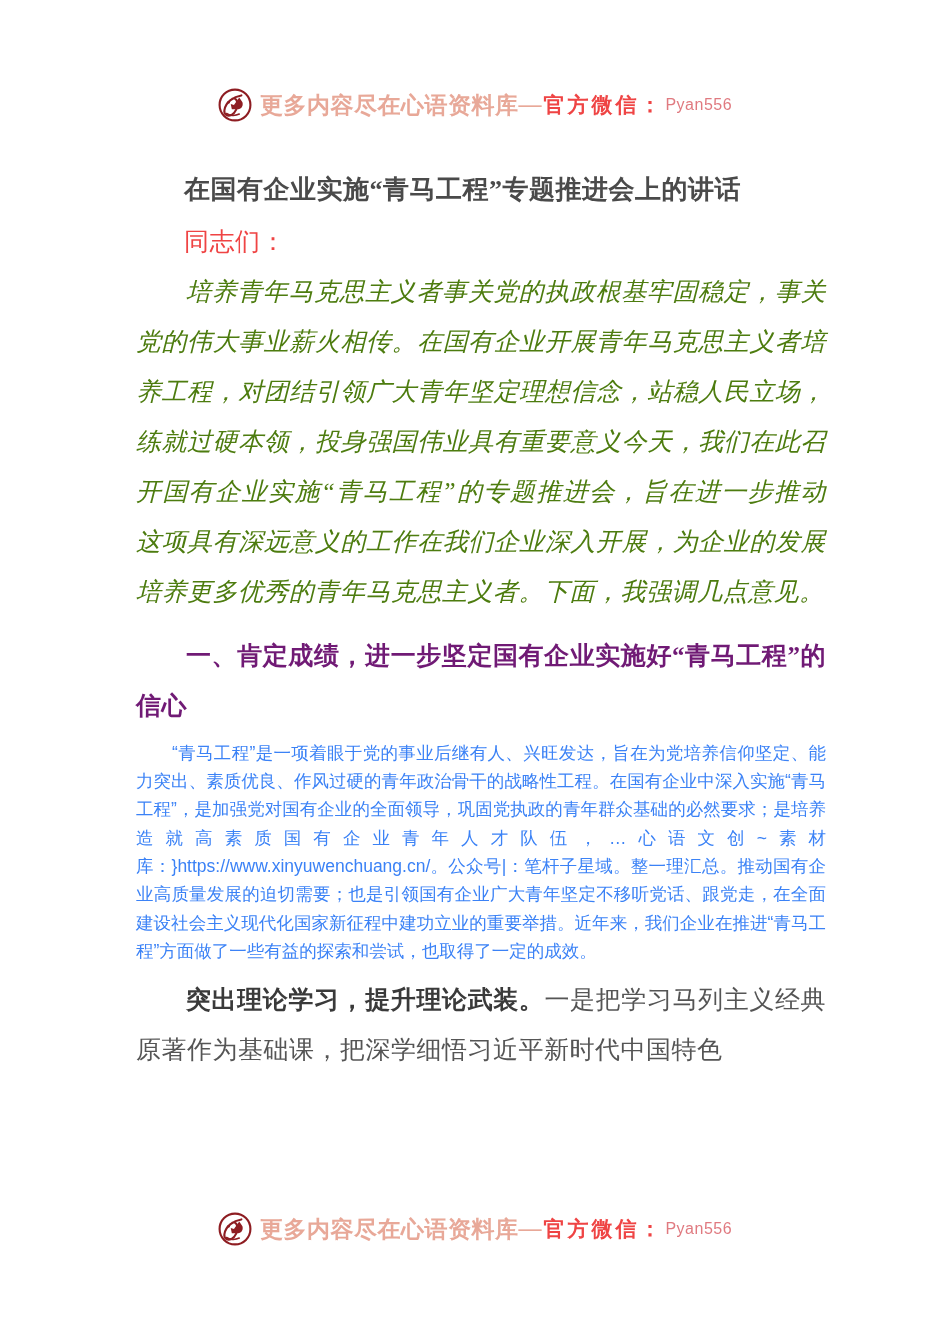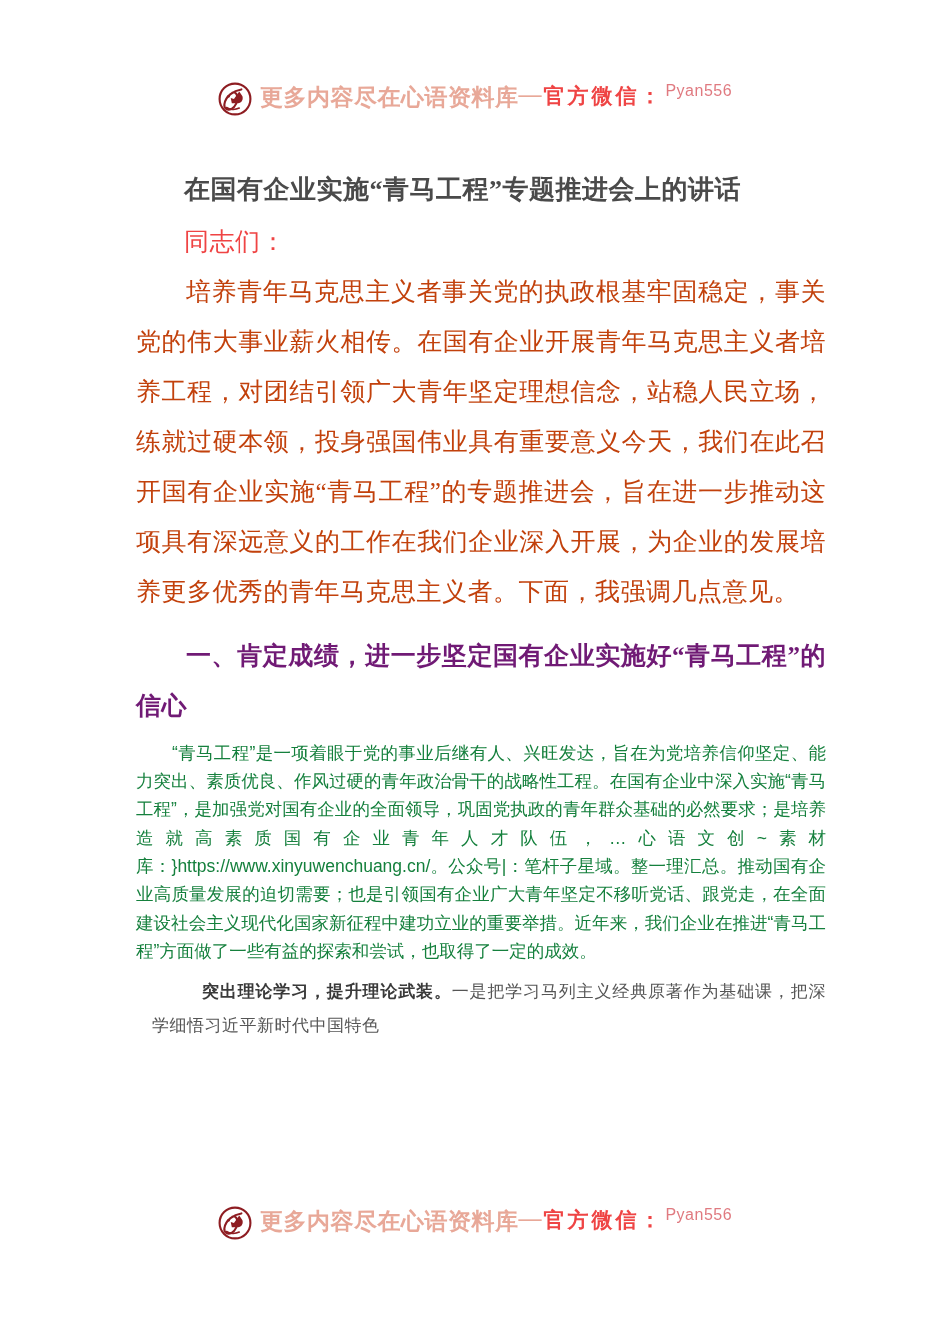--- a/index.html
+++ b/index.html
@@ -22,20 +22,21 @@
     background: #ffffff;
   }
 
   
   .wm-band {
     position: absolute;
     left: 0;
     width: 950px;
     height: 46px;
     display: flex;
+    align-items: center;
     justify-content: center;
     gap: 0;
     white-space: nowrap;
   }
   .wm-header { top: 82px; }
   .wm-footer { top: 1206px; }
 
   .wm-logo {
     width: 34px;
     height: 34px;
@@ -96,58 +97,59 @@
     font-size: 25px;
     color: #ef4444;
     line-height: 2.0;
     margin: 0;
     padding-left: 48px;
     letter-spacing: 0.5px;
   }
 
   .body-para {
     font-size: 25px;
-    color: #c2410c;
+    color: #4d7c0f;
     line-height: 2.0;
     margin: 0;
     text-indent: 50px;
     text-align: justify;
     text-justify: inter-ideograph;
     letter-spacing: 0.5px;
+    font-style: italic;
   }
 
   .section-heading {
     font-size: 25px;
     font-weight: bold;
     color: #701a75;
     line-height: 2.0;
     margin: 0;
     text-indent: 50px;
     text-align: justify;
     text-justify: inter-ideograph;
     letter-spacing: 0.5px;
   }
 
   .small-para {
     font-family: "Liberation Sans", "DejaVu Sans", sans-serif;
     font-size: 17.5px;
-    color: #15803d;
+    color: #3b82f6;
     line-height: 1.62;
     margin: 8px 0 0 0;
     text-indent: 36px;
     text-align: justify;
     text-justify: inter-ideograph;
     letter-spacing: 0;
   }
 
   .lead-para {
-    font-size: 17px;
+    font-size: 25px;
     color: #555555;
     line-height: 2.0;
-    margin: 10px 0 0 16px;
+    margin: 10px 0 0 0;
     text-indent: 50px;
     text-align: justify;
     text-justify: inter-ideograph;
     letter-spacing: 0.5px;
   }
   .lead-bold {
     font-weight: bold;
     color: #3a3a3a;
   }
 

